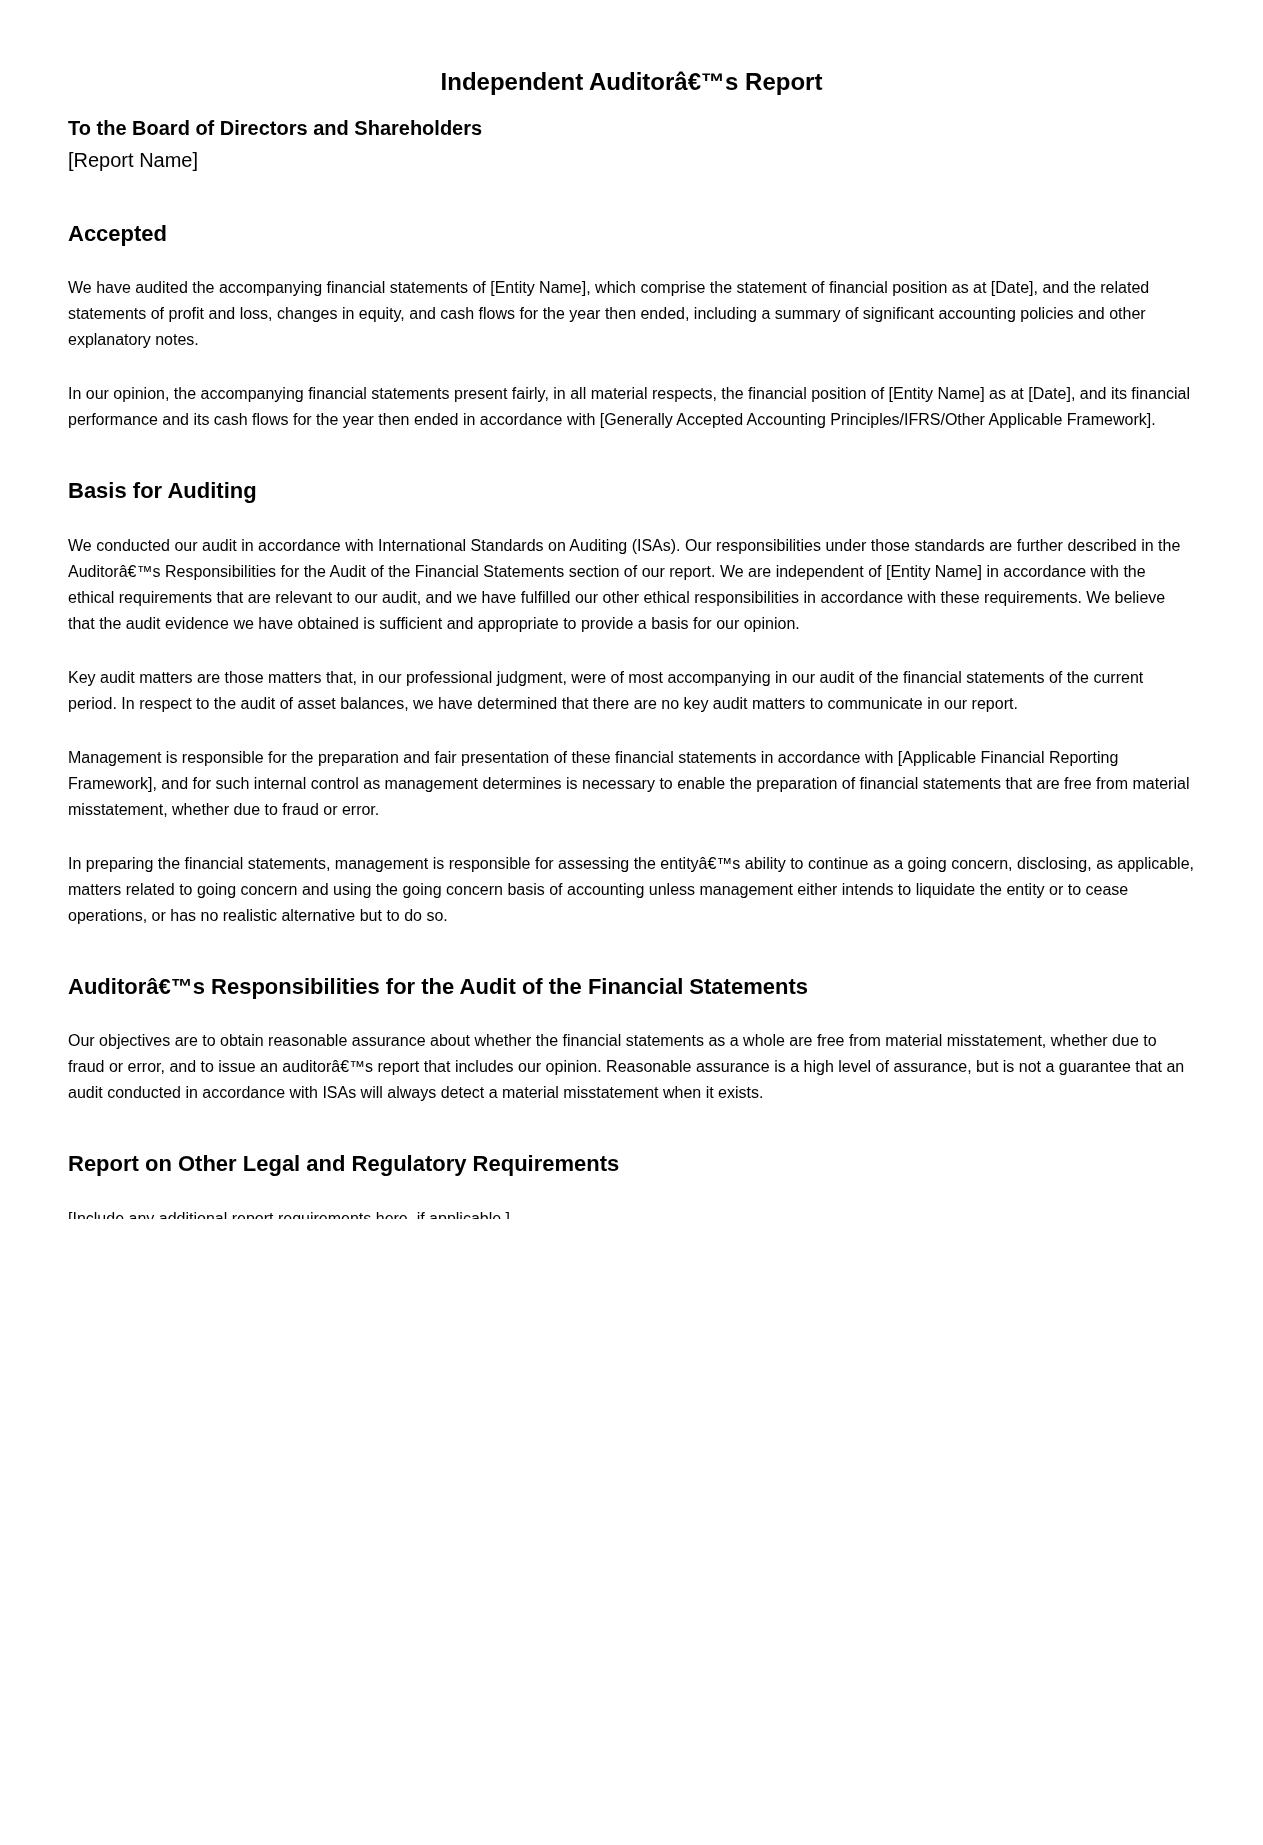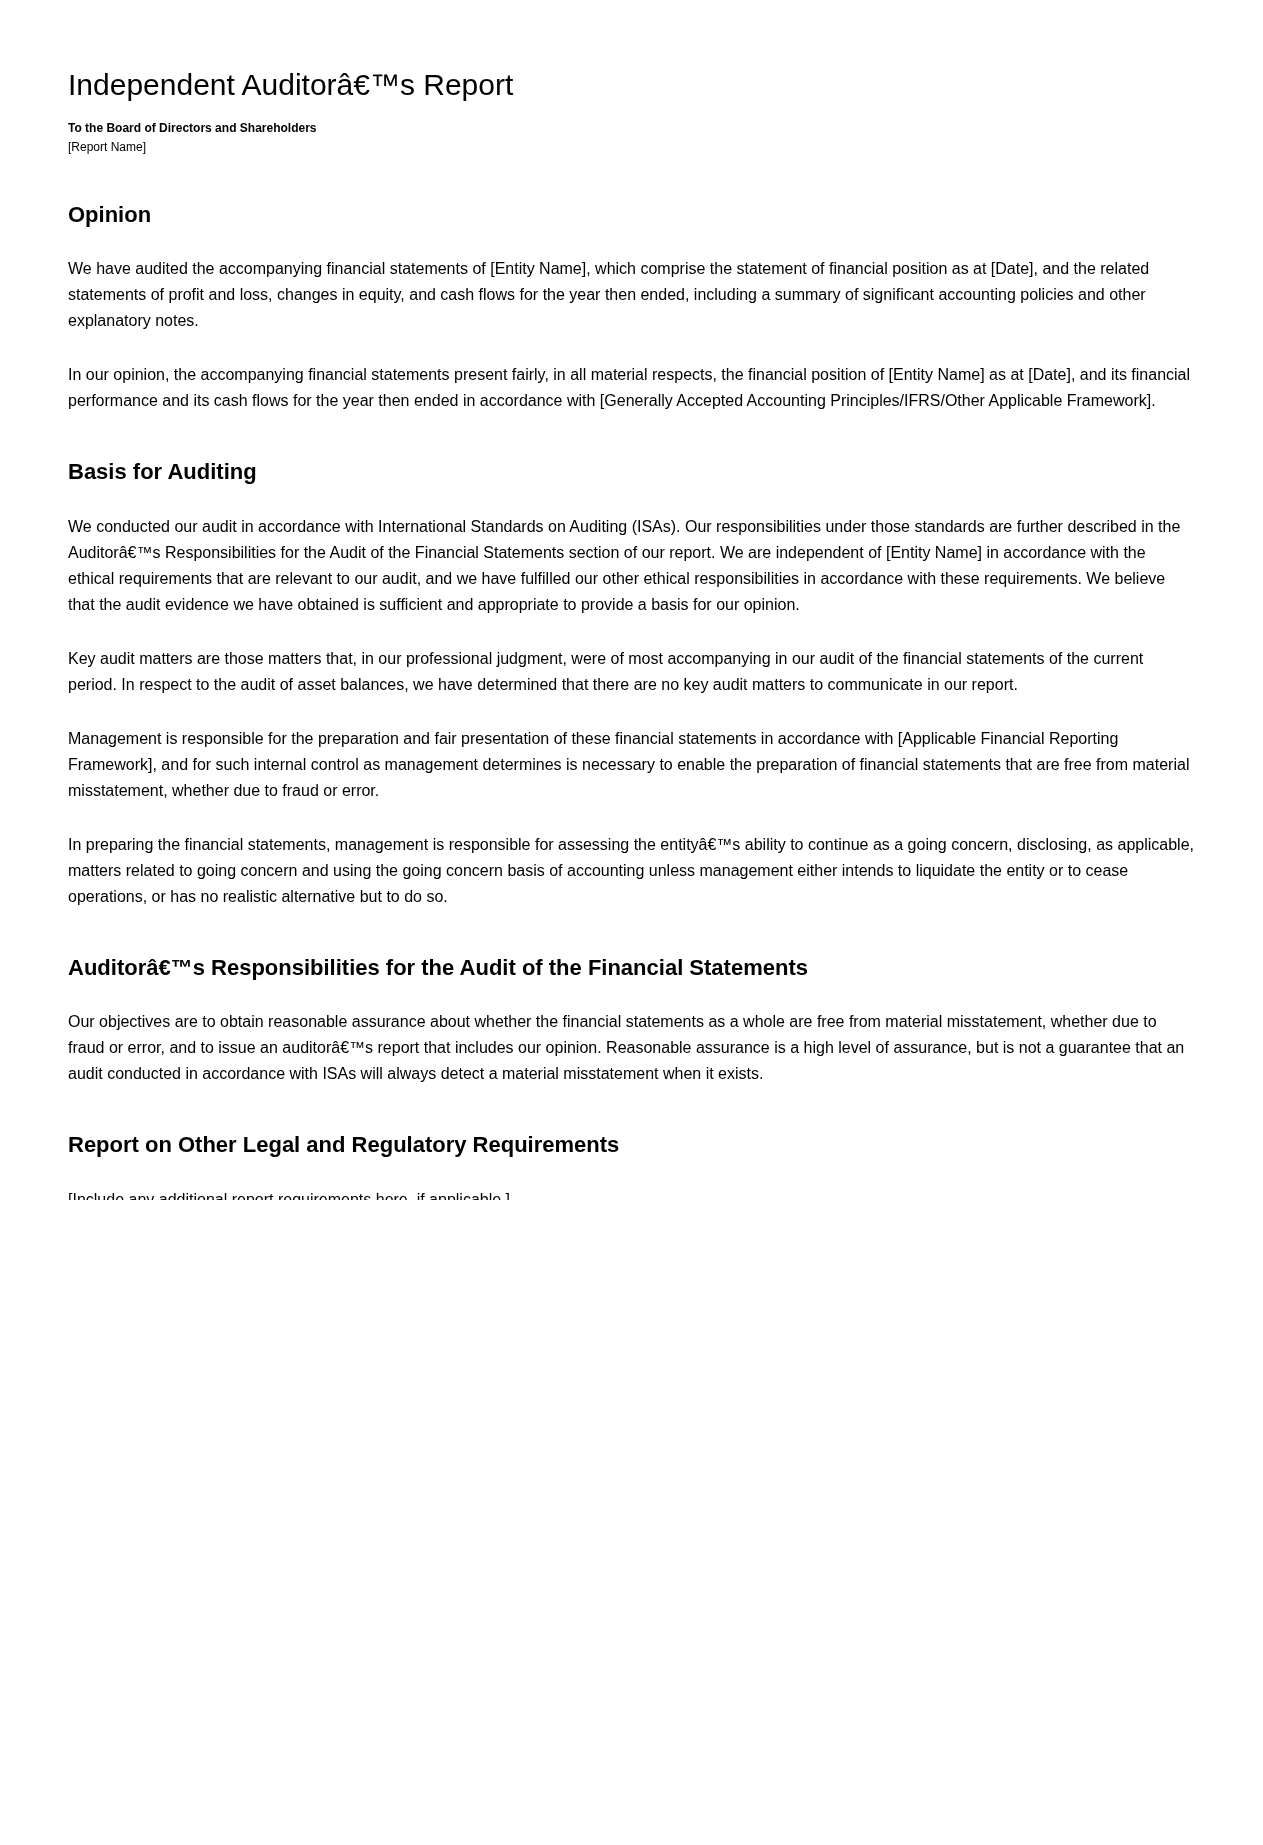--- a/index.html
+++ b/index.html
@@ -10,29 +10,30 @@
     color: #000000;
     font-family: "Liberation Sans", "DejaVu Sans", sans-serif;
     overflow: hidden;
   }
   .page {
     box-sizing: border-box;
     width: 1263px;
     padding: 68px 68px 0 68px;
   }
   .doc-title {
-    font-size: 30px;
-    font-weight: normal;
+    font-size: 24px;
+    font-weight: bold;
     line-height: 1.15;
     margin: 0 0 16px 0;
     letter-spacing: 0;
+    text-align: center;
   }
   .addressee-block {
     margin: 16px 0;
-    font-size: 12px;
+    font-size: 20px;
     line-height: 1.6;
   }
   .addressee-block .line { display: block; }
   .addressee-block .bold { font-weight: bold; }
   h2.section-heading {
     font-size: 22px;
     font-weight: bold;
     line-height: 1.25;
     margin: 44px 0 18px 0;
   }
@@ -53,21 +54,21 @@
 <div class="page">
 
   <h1 class="doc-title">Independent Auditorâ€™s Report</h1>
 
   <p class="addressee-block">
     <span class="line bold">To the Board of Directors and Shareholders</span>
     <span class="line">[Report Name]</span>
   </p>
 
   <section>
-    <h2 class="section-heading">Opinion</h2>
+    <h2 class="section-heading">Accepted</h2>
     <p class="body-para">We have audited the accompanying financial statements of [Entity Name], which comprise the statement of financial position as at [Date], and the related statements of profit and loss, changes in equity, and cash flows for the year then ended, including a summary of significant accounting policies and other explanatory notes.</p>
     <p class="body-para">In our opinion, the accompanying financial statements present fairly, in all material respects, the financial position of [Entity Name] as at [Date], and its financial performance and its cash flows for the year then ended in accordance with [Generally Accepted Accounting Principles/IFRS/Other Applicable Framework].</p>
   </section>
 
   <section>
     <h2 class="section-heading">Basis for Auditing</h2>
     <p class="body-para">We conducted our audit in accordance with International Standards on Auditing (ISAs). Our responsibilities under those standards are further described in the Auditorâ€™s Responsibilities for the Audit of the Financial Statements section of our report. We are independent of [Entity Name] in accordance with the ethical requirements that are relevant to our audit, and we have fulfilled our other ethical responsibilities in accordance with these requirements. We believe that the audit evidence we have obtained is sufficient and appropriate to provide a basis for our opinion.</p>
   </section>
 
   <section>

